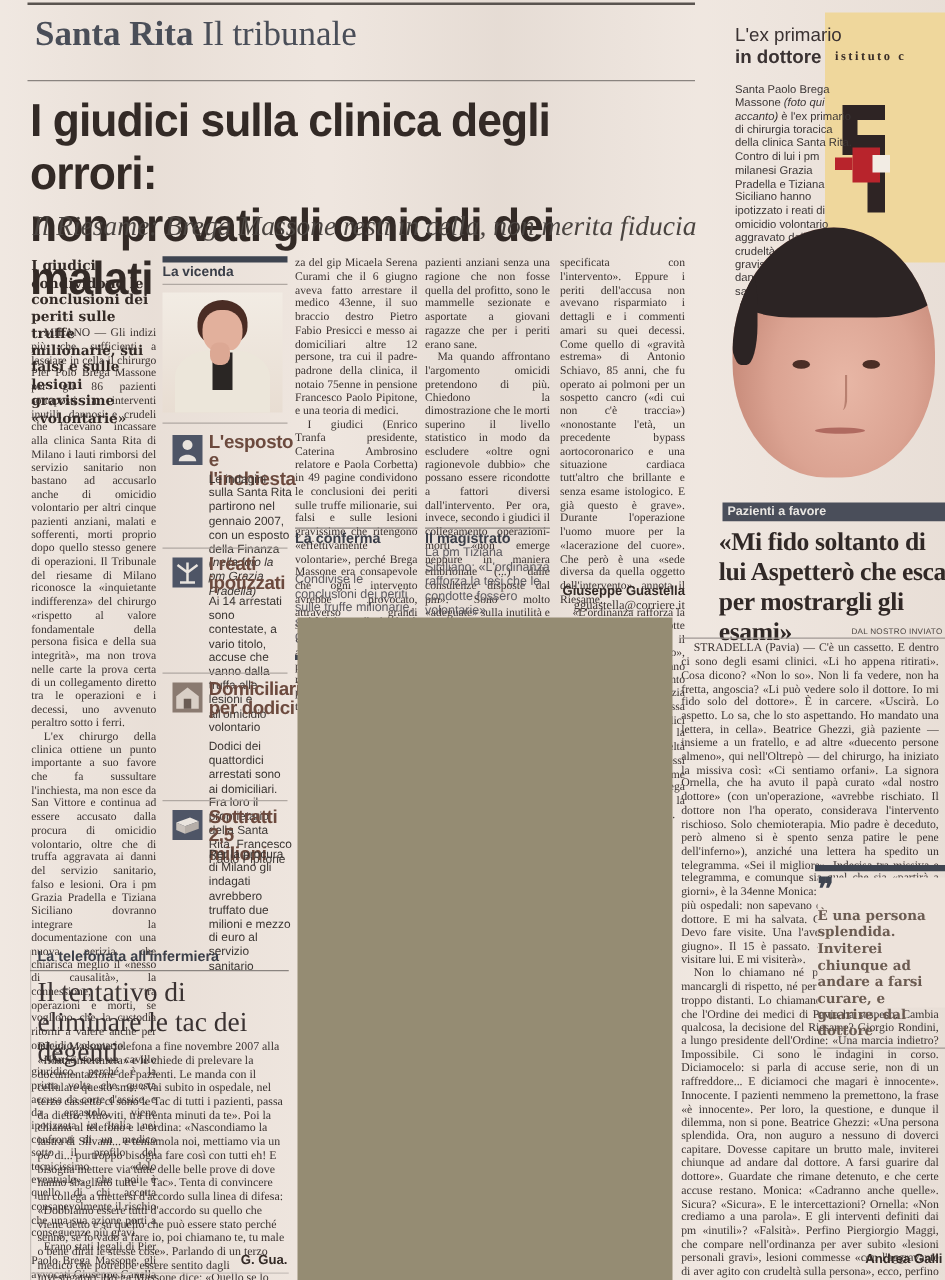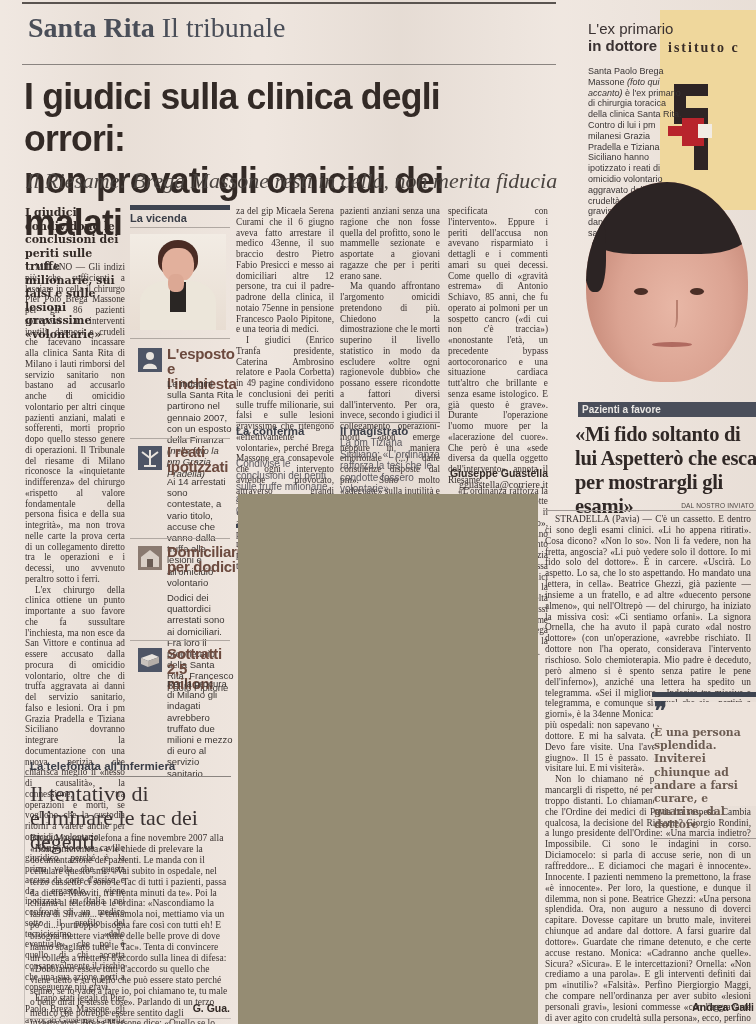--- a/index.html
+++ b/index.html
@@ -39,21 +39,21 @@
   .byline { font-family: "Liberation Sans", sans-serif; font-weight: bold; font-size: 10.5px; color: #332a26; text-align: right; }
   .email { font-family: "Liberation Serif", serif; font-size: 10px; color: #3a3230; text-align: right; }
 
   .ad-block { left: 238px; top: 494px; width: 300px; height: 530px; background: #958c73; }
 
   
   .ex-kicker { left: 588px; top: 20px; font-family: "Liberation Sans", sans-serif; font-size: 15px; line-height: 17px; color: #3a3232; }
   .ex-kicker b { font-weight: bold; display: block; font-size: 15px; }
   .ex-text { left: 588px; top: 66px; width: 96px; font-family: "Liberation Sans", sans-serif; font-size: 9px; line-height: 10.8px; color: #3a3535; }
   .yellow-panel { left: 660px; top: 10px; width: 96px; height: 200px; background: #efd79c; }
-  .ist-text { left: 668px; top: 40px; font-family: "Liberation Serif", serif; font-weight: bold; font-size: 14px; letter-spacing: 2px; color: #3a2e28; white-space: nowrap; }
+  .ist-text { left: 668px; top: 40px; font-family: "Liberation Serif", serif; font-weight: bold; font-size: 10px; letter-spacing: 2px; color: #3a2e28; white-space: nowrap; }
   .logo-s { left: 668px; top: 80px; width: 52px; height: 92px; }
   .portrait { left: 586px; top: 182px; width: 162px; height: 200px; border-radius: 50% 50% 46% 46%; background: radial-gradient(ellipse at 55% 62%, #e8b7a6 0%, #dba392 45%, #c98d7c 70%, #b07a6a 100%); overflow: hidden; }
   .portrait .hair { position: absolute; left: -4px; top: -8px; width: 170px; height: 80px; background: #2c2424; border-radius: 50% 50% 30% 30%; }
   .portrait .hairside { position: absolute; left: -2px; top: 30px; width: 22px; height: 80px; background: #2c2424; border-radius: 40%; }
   .portrait .eye { position: absolute; top: 106px; width: 14px; height: 7px; background: #4a2e26; border-radius: 50%; }
   .portrait .mouth { position: absolute; left: 66px; top: 160px; width: 40px; height: 5px; background: #b06a60; border-radius: 50%; }
   .portrait .nose { position: absolute; left: 82px; top: 118px; width: 10px; height: 28px; border-right: 2px solid #b88070; border-radius: 0 0 40% 0; }
 
   .favore-bar { left: 578px; top: 402px; width: 178px; height: 15px; background: #4a4e5a; color: #e9e6e2; font-family: "Liberation Sans", sans-serif; font-weight: bold; font-size: 10px; line-height: 15px; padding-left: 4px; }
   .quote-head { left: 575px; top: 422px; width: 185px; font-family: "Liberation Serif", serif; font-weight: bold; font-size: 20.5px; line-height: 24px; color: #302826; letter-spacing: -0.3px; }

